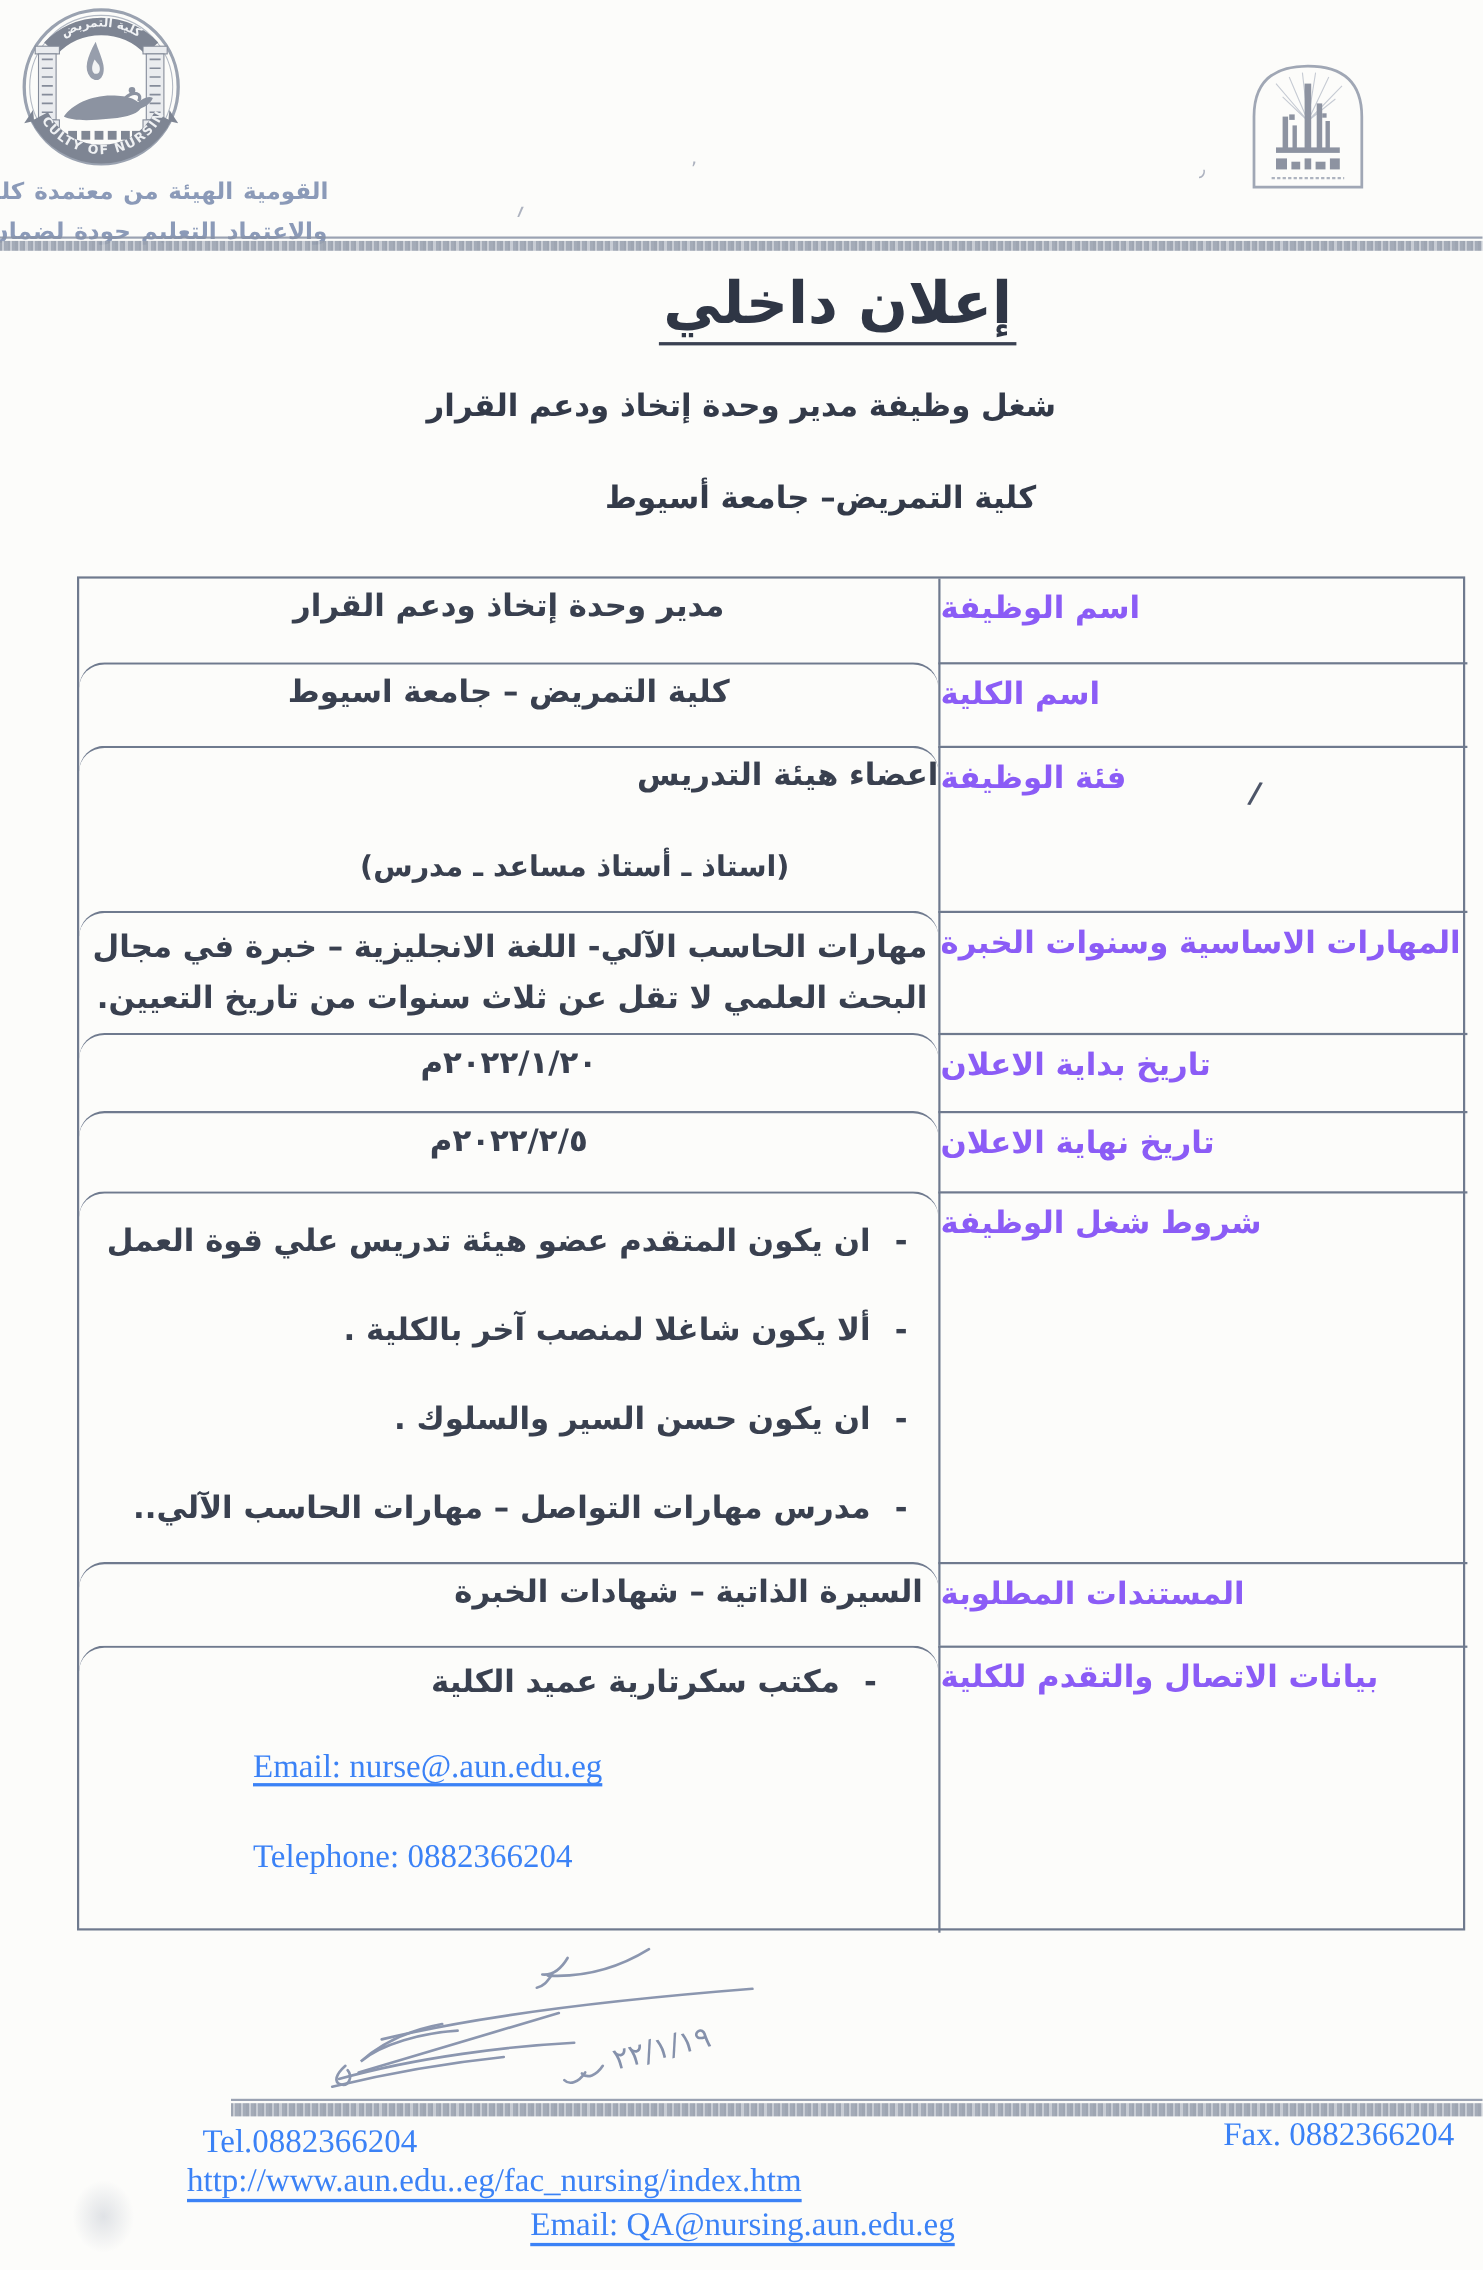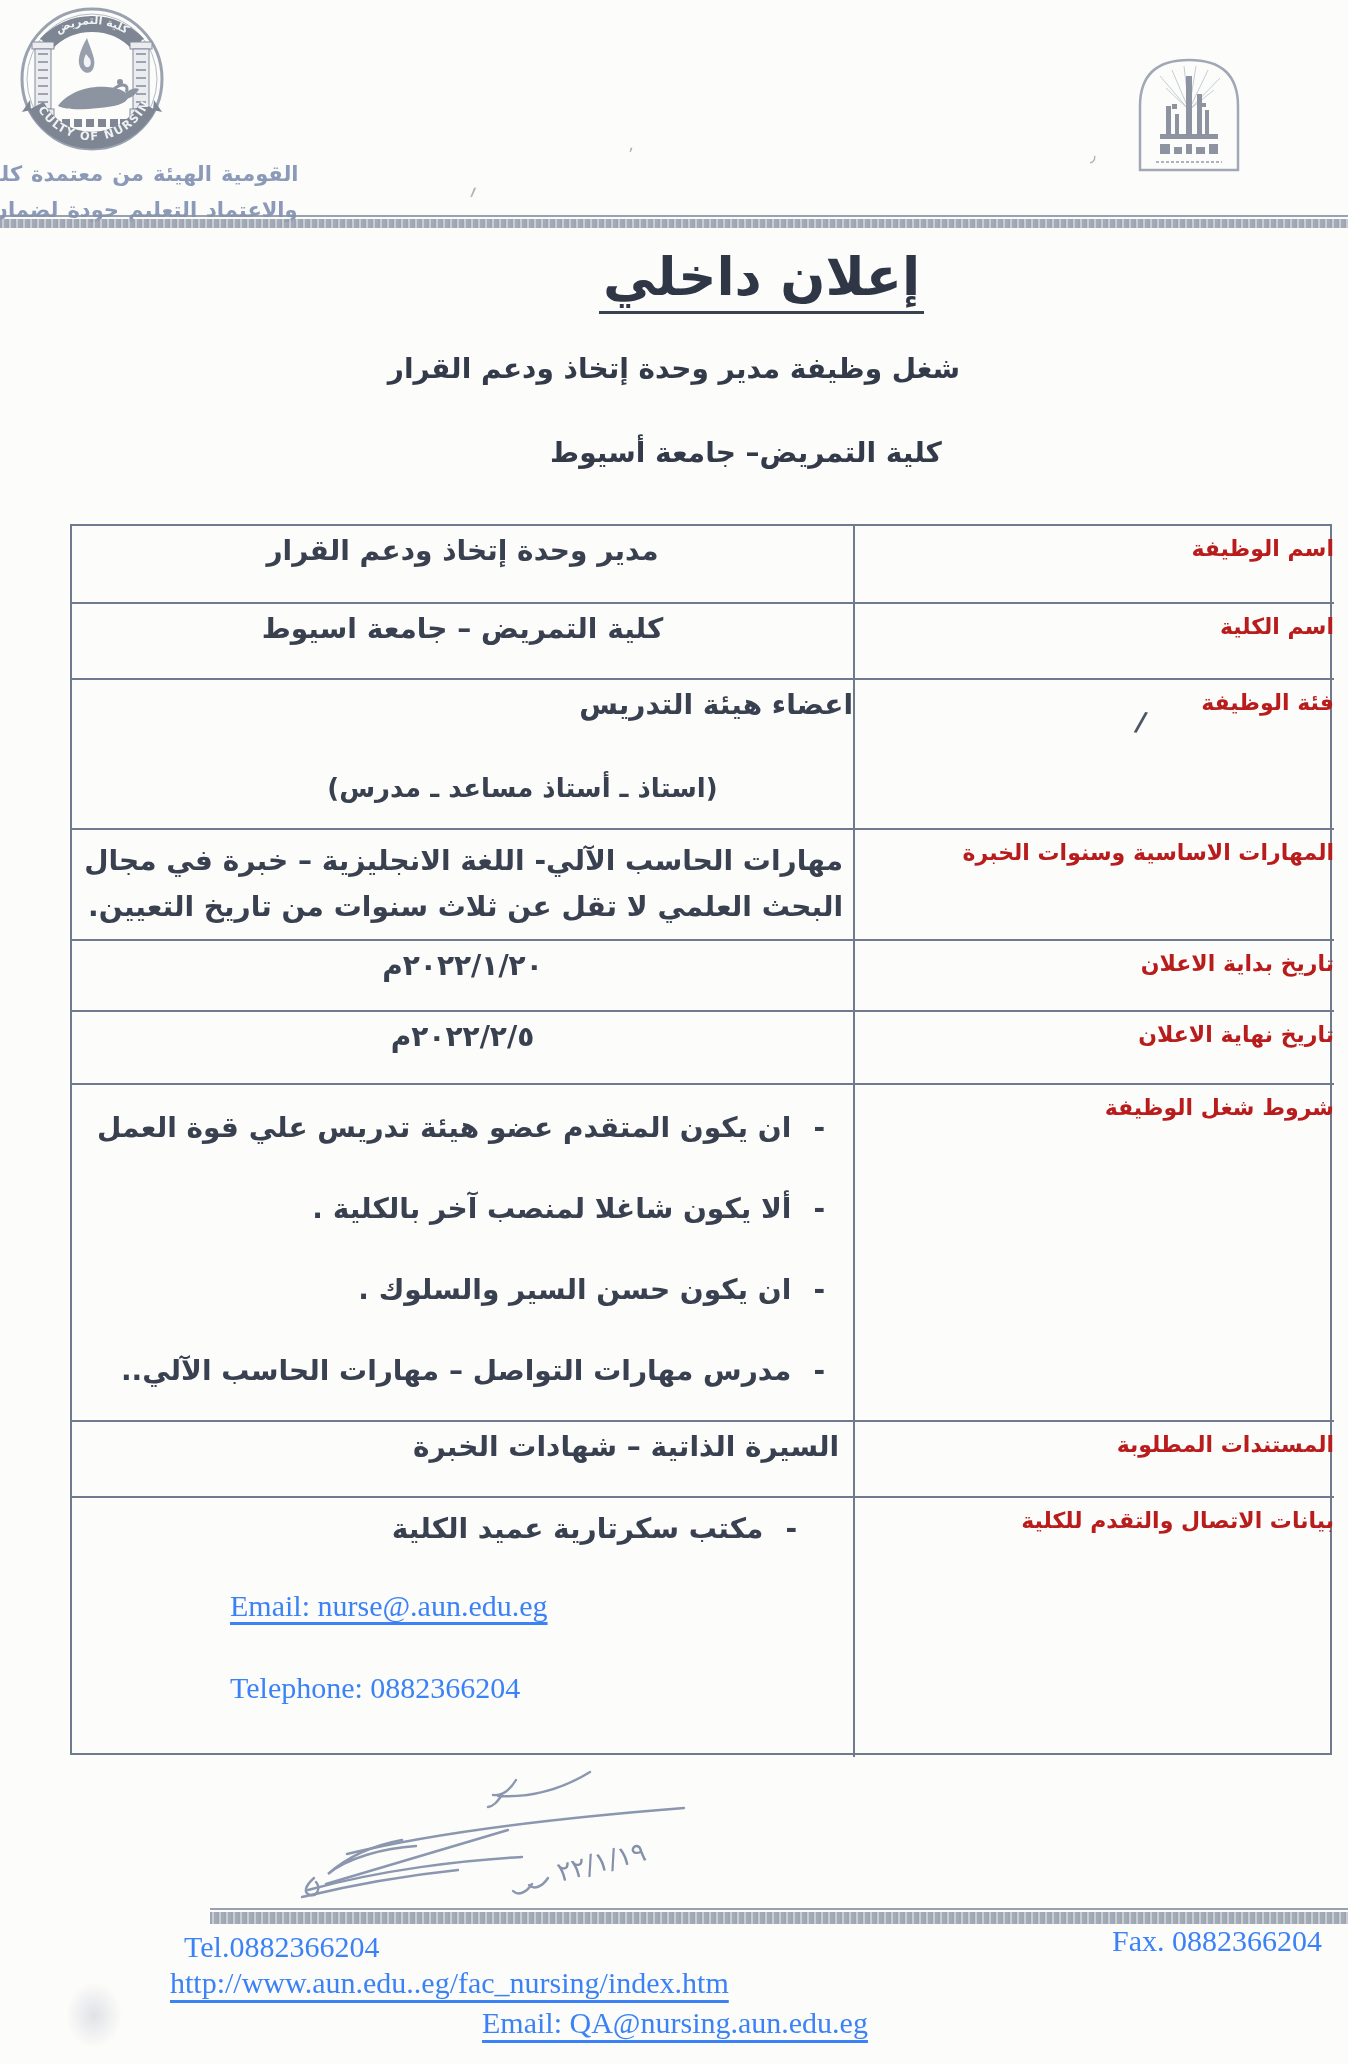--- a/index.html
+++ b/index.html
@@ -34,23 +34,23 @@
   .subtitle-1{top:352px;padding-right:48px;}
   .subtitle-2{top:436px;padding-left:72px;}
 
   
   .announce-table{position:absolute;left:70px;top:524px;width:1262px;height:1231px;
       display:grid;grid-template-columns:781px 481px;
       grid-template-rows:76px 76px 150px 111px 71px 73px 337px 76px 261px;
       border:2px solid #6f7a8e;box-sizing:border-box;direction:ltr;}
   .cell{box-sizing:border-box;overflow:hidden;}
   .cell.bt{border-top:2px solid #6f7a8e;}
-  .lbl{border-left:2px solid #6f7a8e;direction:rtl;text-align:right;
-       font-weight:bold;font-size:22px;color:#b91c1c;padding-top:10px;}
-  .val{direction:rtl;font-size:28px;font-weight:bold;color:#39404f;padding-top:8px;}
+  .lbl{border-left:2px solid #6f7a8e;direction:rtl;text-align:left;
+       font-weight:bold;font-size:28px;color:#8b5cf6;padding-top:10px;}
+  .val{direction:rtl;font-size:28px;font-weight:bold;color:#39404f;padding-top:8px;border-radius:23px;}
   .val.center{text-align:center;}
   .val.right{text-align:right;padding-right:14px;}
   .cat-line2{text-align:center;margin-top:52px;font-size:26px;transform:translateX(60px);}
   .skills-text{max-width:760px;margin-right:10px;line-height:46px;text-align:right;}
   .bullets{padding:14px 28px 0 10px;}
   .bullet{margin-bottom:39px;line-height:42px;}
   .dash{display:inline-block;margin-left:22px;}
   .office-line{padding:6px 56px 0 0;text-align:right;}
   .latin{direction:ltr;font-family:"Liberation Serif",serif;font-weight:normal;
          color:#3b82f6;font-size:30px;}

